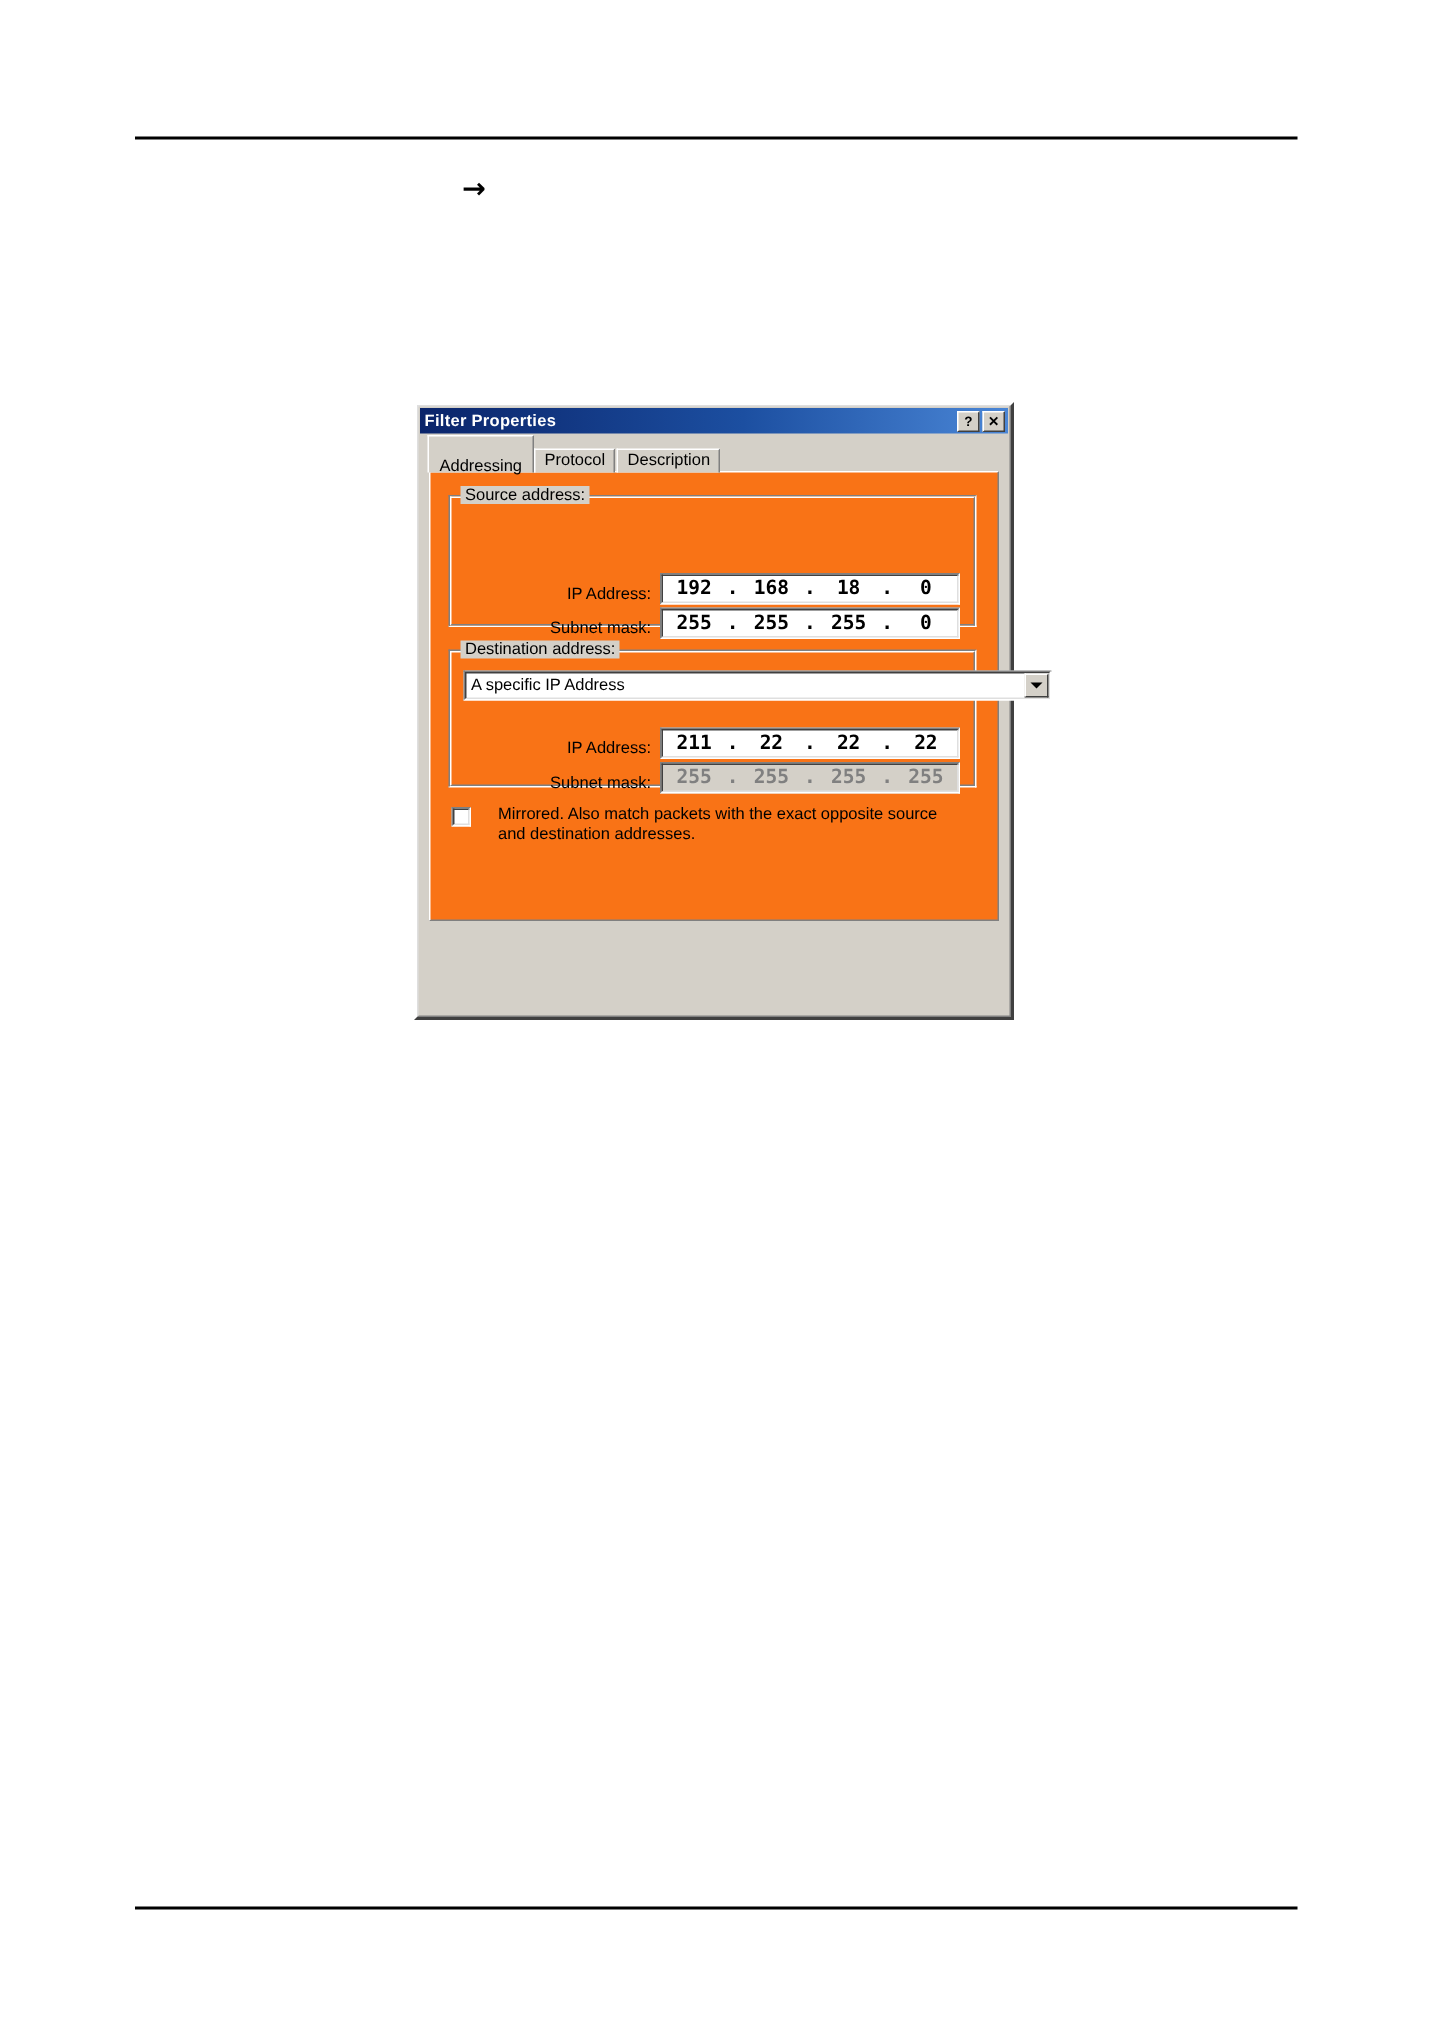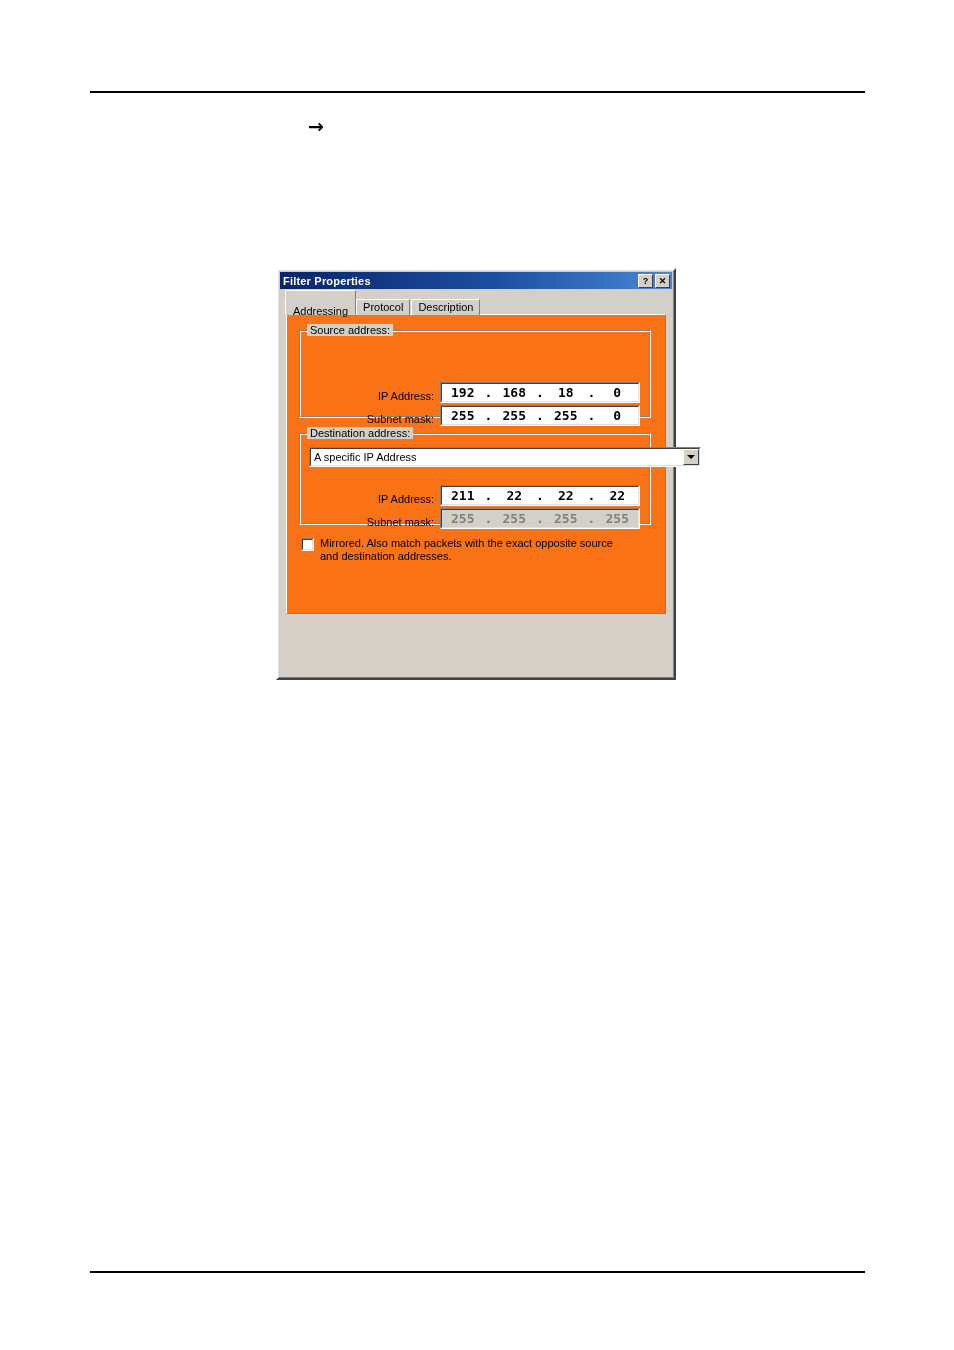--- a/index.html
+++ b/index.html
@@ -332,21 +332,21 @@
   .checkbox-box .cb-in {
     position: absolute;
     left: 0; top: 0; right: 0; bottom: 0;
     border-top: 1px solid #404040;
     border-left: 1px solid #404040;
     border-right: 1px solid #dfdfdf;
     border-bottom: 1px solid #dfdfdf;
     box-sizing: border-box;
   }
   .checkbox-label {
-    margin-left: 6px;
+    margin-left: 18px;
     font-size: 11px;
     line-height: 13px;
     color: #000000;
     max-width: 312px;
   }
 
   
   .btnbar {
     position: absolute;
     left: 158px;

